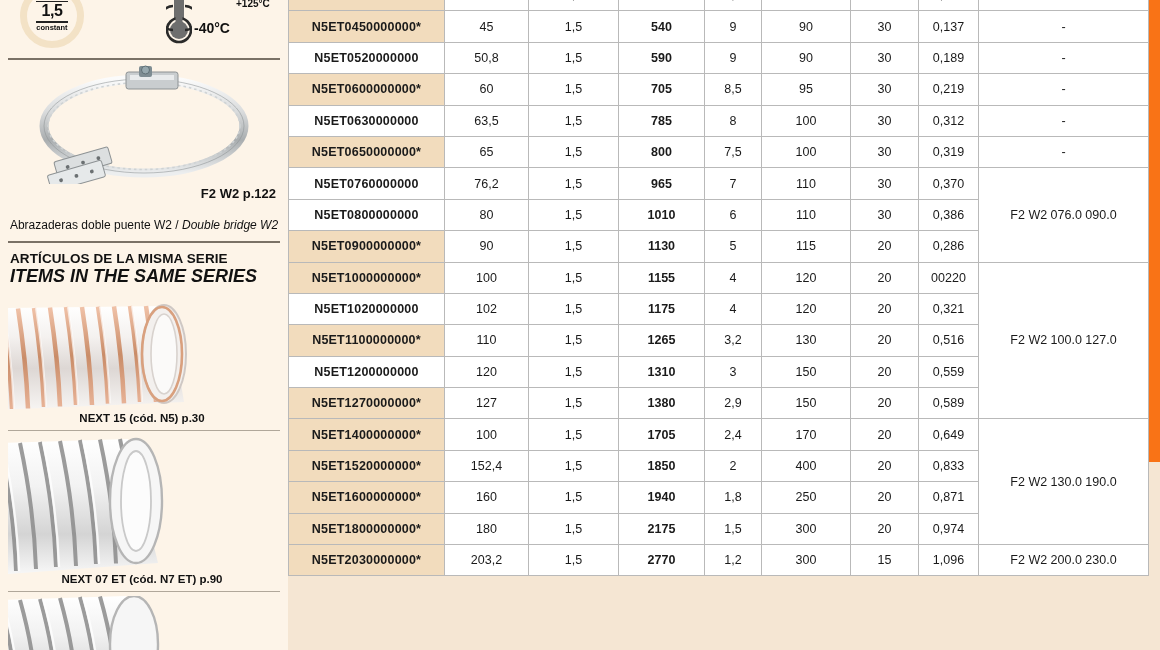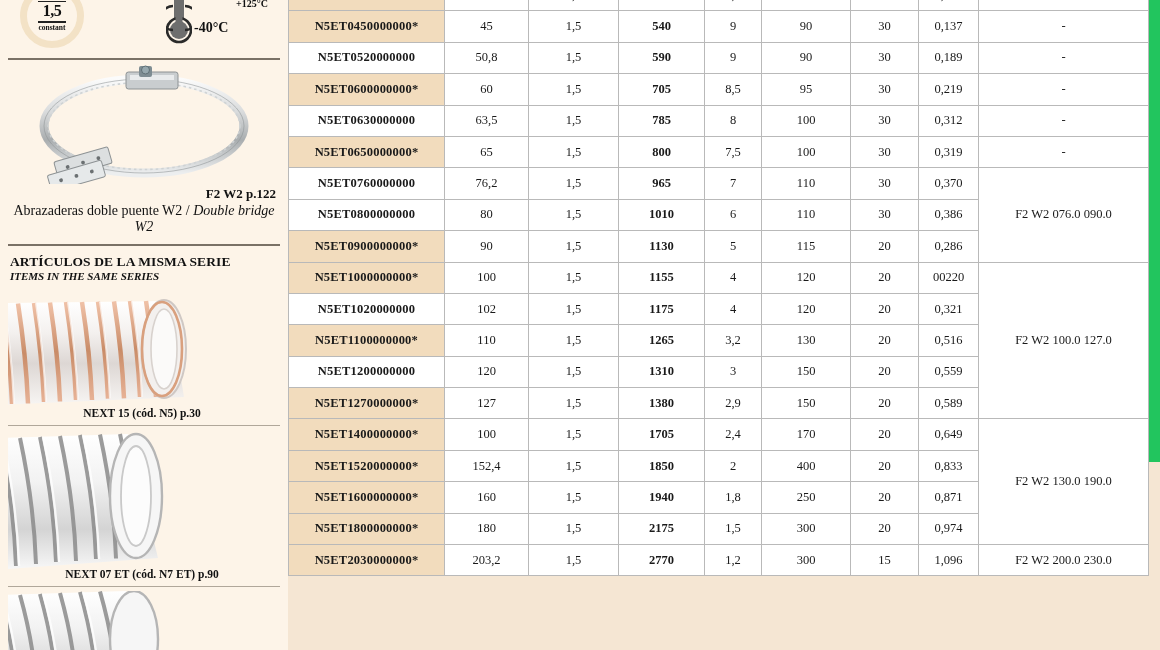--- a/index.html
+++ b/index.html
@@ -2,21 +2,21 @@
 <html><head>
 <meta charset="utf-8">
 <style>
   * { box-sizing: border-box; margin: 0; padding: 0; }
   html, body {
     width: 1160px; height: 650px;
     overflow: hidden;
     background: #f5e6d3;
     font-family: "Liberation Sans", sans-serif;
   }
-  #page { position: relative; width: 1160px; height: 462px; background: #22c55e; font-family: Liberation Serif, serif; }
+  #page { position: relative; width: 1160px; height: 462px; background: #f97316; }
 
   
   #sidebar {
     position: absolute; left: 0; top: 0;
     width: 288px; height: 650px;
     background: #fdf4e8;
     padding: 0 8px;
   }
   .divider { height: 2px; background: #7a7166; margin: 6px 0 4px 0; }
   .divider.thin { height: 1px; background: #b0a79a; }
@@ -46,27 +46,27 @@
     font-size: 14px; font-weight: bold; color: #111;
   }
 
   
   .clamp-wrap { position: relative; height: 122px; }
   .cap-right {
     text-align: right; font-size: 13px; font-weight: bold; color: #111;
     padding-right: 4px;
   }
   .cap-center {
-    text-align: center; font-size: 14px; color: #111; padding: 1px 0 3px;
+    text-align: center; font-size: 12px; color: #111; padding: 1px 0 3px; margin-top: 16px;
   }
   .cap-center i { font-style: italic; }
 
   .series-head { padding: 4px 0 3px 2px; }
   .series-es { font-size: 13.5px; font-weight: bold; color: #111; letter-spacing: .1px; }
-  .series-en { font-size: 11px; font-weight: bold; font-style: italic; color: #111; }
+  .series-en { font-size: 18px; font-weight: bold; font-style: italic; color: #111; }
 
   .hose-wrap { position: relative; }
   .hose-cap {
     text-align: center; font-size: 11.5px; font-weight: bold; color: #111;
     padding-right: 4px; margin-top: -14px; position: relative; z-index: 3;
   }
 
   
   #tablewrap {
     position: absolute; left: 288px; top: -21px;

